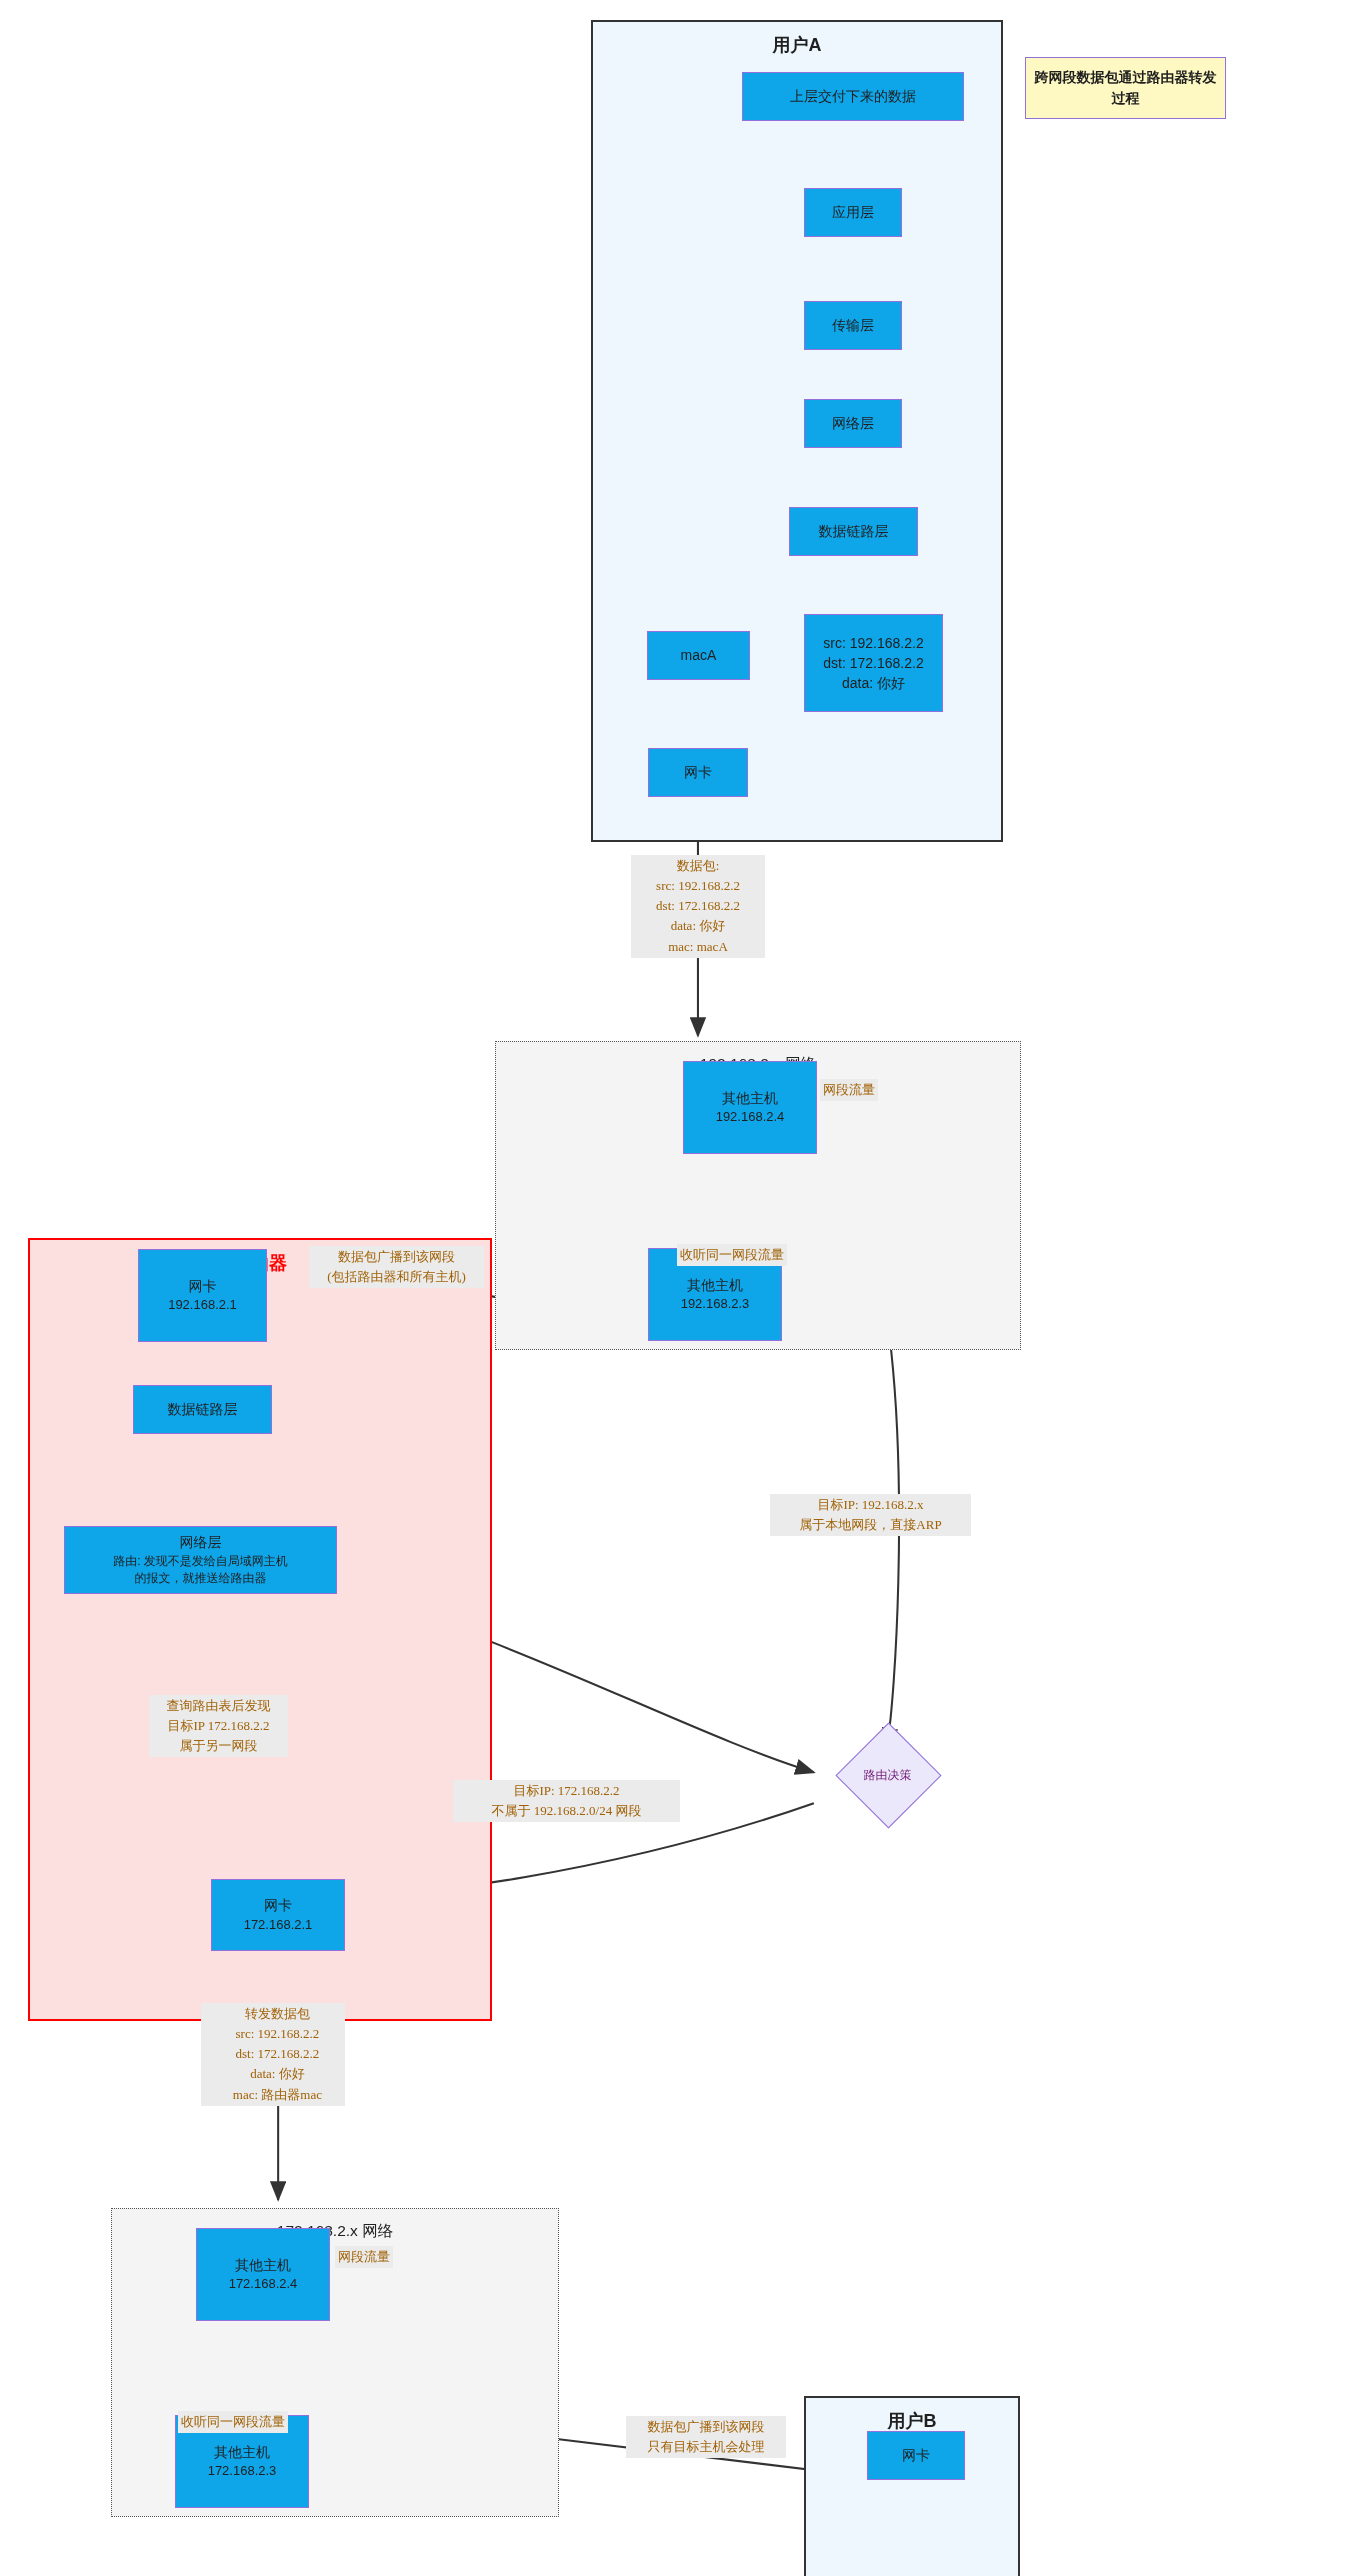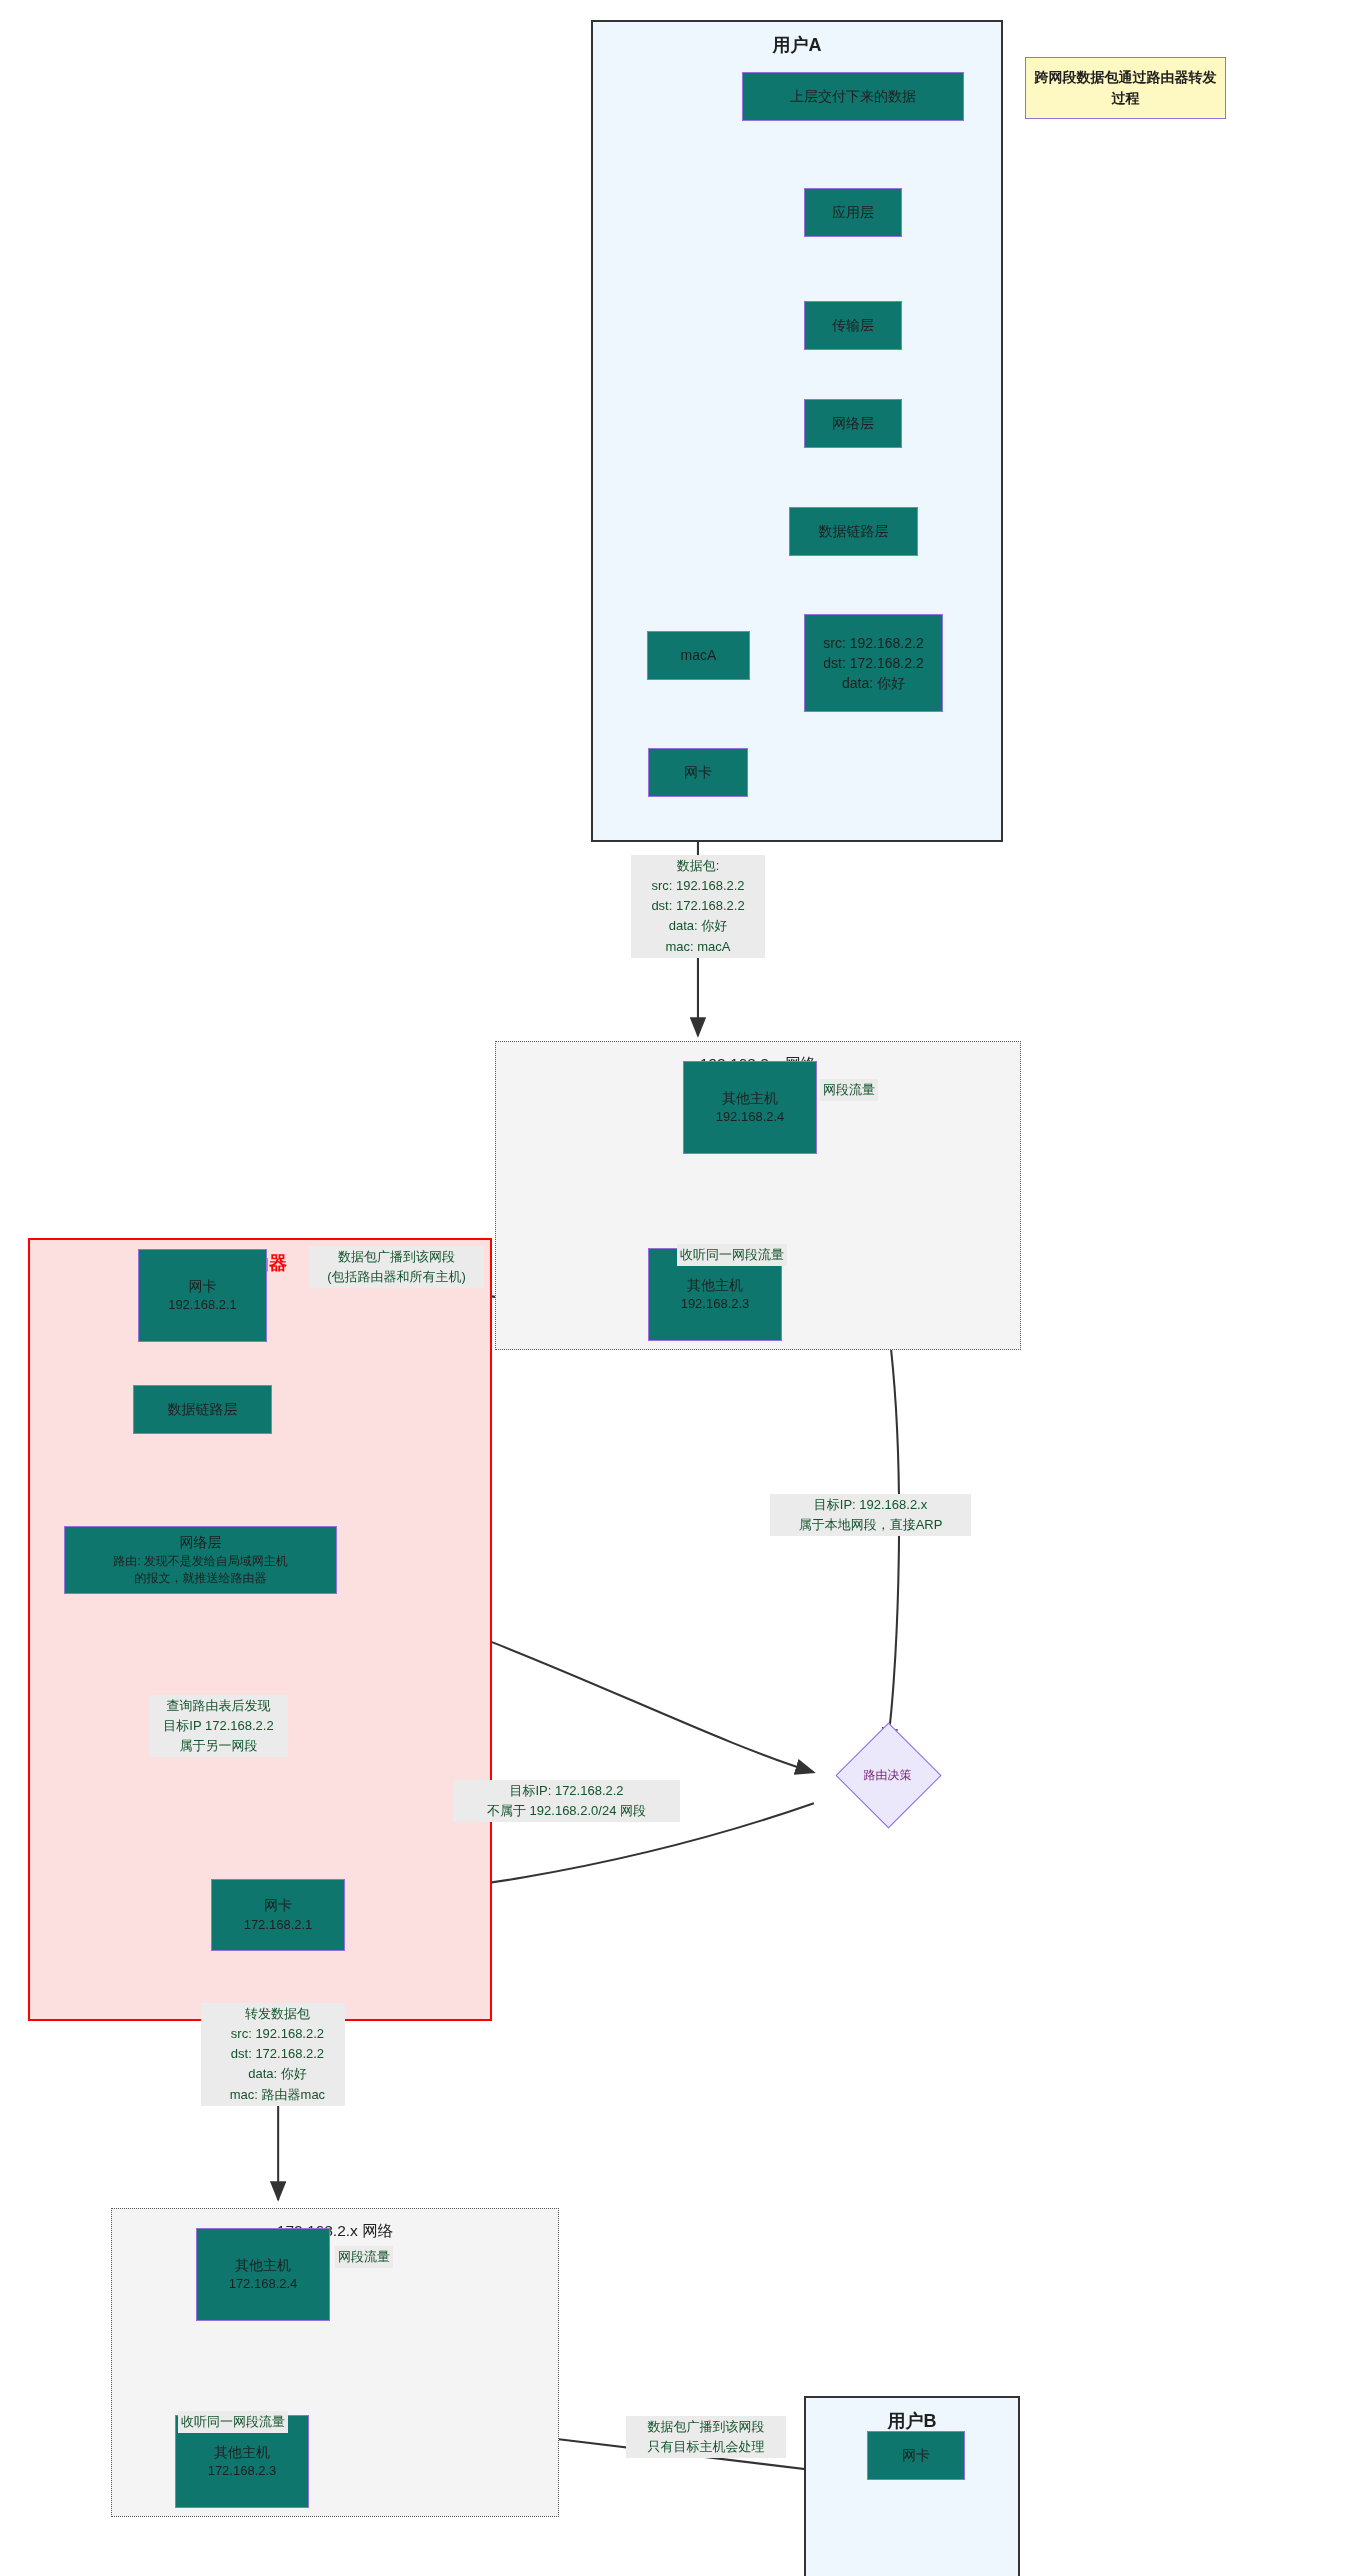--- a/index.html
+++ b/index.html
@@ -10,33 +10,33 @@
   
   .subgraph{position:absolute;box-sizing:border-box;}
   .sg-user{background:#eef7fd;border:2.1px solid #333333;}
   .sg-router{background:#fce0e0;border:2.1px solid #ff0000;margin-top:44px;}
   .sg-net{background:#f4f4f4;border:1.5px dotted #555555;}
   .sg-title{position:absolute;left:0;right:0;text-align:center;font-weight:bold;font-size:18px;color:#1f1f1f;}
   .sg-title.red{color:#ff0000;}
   .sg-title.plain{font-weight:normal;font-size:15.5px;color:#222;}
 
   
-  .node{position:absolute;box-sizing:border-box;background:#0f766e;border:1.5px solid #9370db;
+  .node{position:absolute;box-sizing:border-box;background:#0ea5e9;border:1.5px solid #9370db;
         display:flex;flex-direction:column;align-items:center;justify-content:center;
         text-align:center;color:#1f1f1f;font-size:14px;line-height:1.45;padding:3.1px 5.2px;}
   .node .l2{font-size:13px;}
 
   .diamond{position:absolute;box-sizing:border-box;display:flex;align-items:center;justify-content:center;}
   .diamond .dshape{position:absolute;left:50%;top:50%;width:73px;height:73px;margin-left:-37px;margin-top:-37px;
         background:#ece8fb;border:1.5px solid #9370db;transform:rotate(45deg);}
   .diamond .dtext{position:relative;z-index:2;font-size:12px;color:#701a75;white-space:nowrap;}
 
   
-  .elabel{position:absolute;background:#ebebeb;color:#14532d;font-size:13px;line-height:1.55;
-          text-align:center;padding:1px 3.1px;box-sizing:border-box;white-space:pre-line;z-index:5;}
+  .elabel{position:absolute;background:#ebebeb;color:#a16207;font-size:13px;line-height:1.55;
+          text-align:center;padding:1px 3.1px;box-sizing:border-box;white-space:pre-line;z-index:5;font-family:Liberation Serif, serif;}
   .elabel.nowrap{white-space:nowrap;}
 
   
   .titlecard{position:absolute;box-sizing:border-box;background:#fef9c3;border:1.5px solid #9370db;
         display:flex;align-items:center;justify-content:center;text-align:center;
         font-weight:bold;font-size:14px;line-height:1.5;color:#1f1f1f;padding:4.1px 7.2px;}
 </style>
 </head>
 <body>
 

